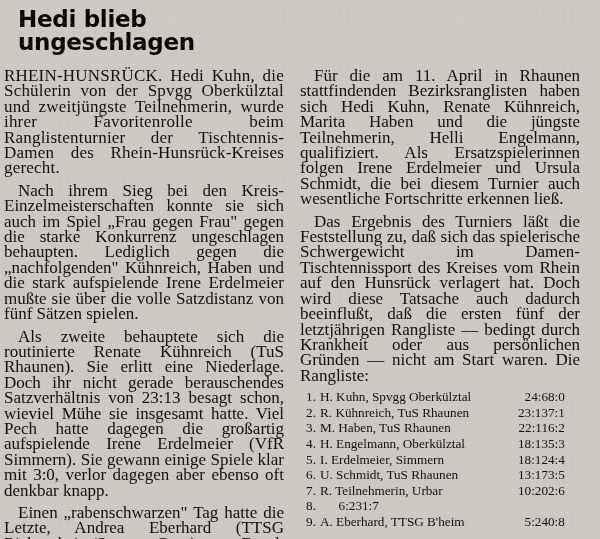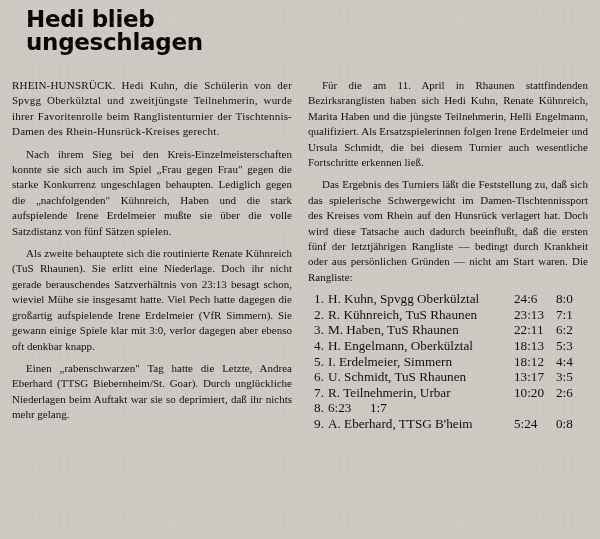--- a/index.html
+++ b/index.html
@@ -13,21 +13,21 @@
     font-family: "Liberation Serif", serif;
     color: #100e0c;
     overflow: hidden;
   }
   .page {
     position: relative;
     width: 600px;
     height: 539px;
     background: #cdc9c2;
     box-sizing: border-box;
-    padding: 6px 10px 4px 12px;
+    padding: 6px 10px 4px 4px;
   }
   .headline {
     font-family: "DejaVu Sans", sans-serif;
     font-weight: bold;
     font-size: 23px;
     letter-spacing: -0.3px;
     line-height: 1.0;
     margin: 2px 0 6px 14px;
     color: #090807;
     width: 290px;
@@ -37,24 +37,24 @@
     gap: 16px;
     align-items: flex-start;
   }
   .col {
     width: 280px;
   }
   .col.right {
     padding-top: 0px;
   }
   p {
-    margin: 18px 0 0 0;
+    margin: 8px 0 0 0;
     text-align: justify;
     text-justify: inter-word;
-    font-size: 11px;
+    font-size: 17px;
     line-height: 15.4px;
     hyphens: manual;
   }
   p.indent {
     text-indent: 14px;
   }
   p + p {
     margin-top: 7px;
   }
   .lead {
@@ -78,20 +78,21 @@
     padding-right: 4px;
     flex: none;
   }
   .rk-name {
     flex: 1 1 auto;
     overflow: hidden;
     text-overflow: clip;
   }
   .rk-s1 {
     width: 42px;
+    text-align: right;
     flex: none;
   }
   .rk-s2 {
     width: 32px;
     text-align: left;
     flex: none;
   }
   .noise {
     position: absolute;
     inset: 0;

